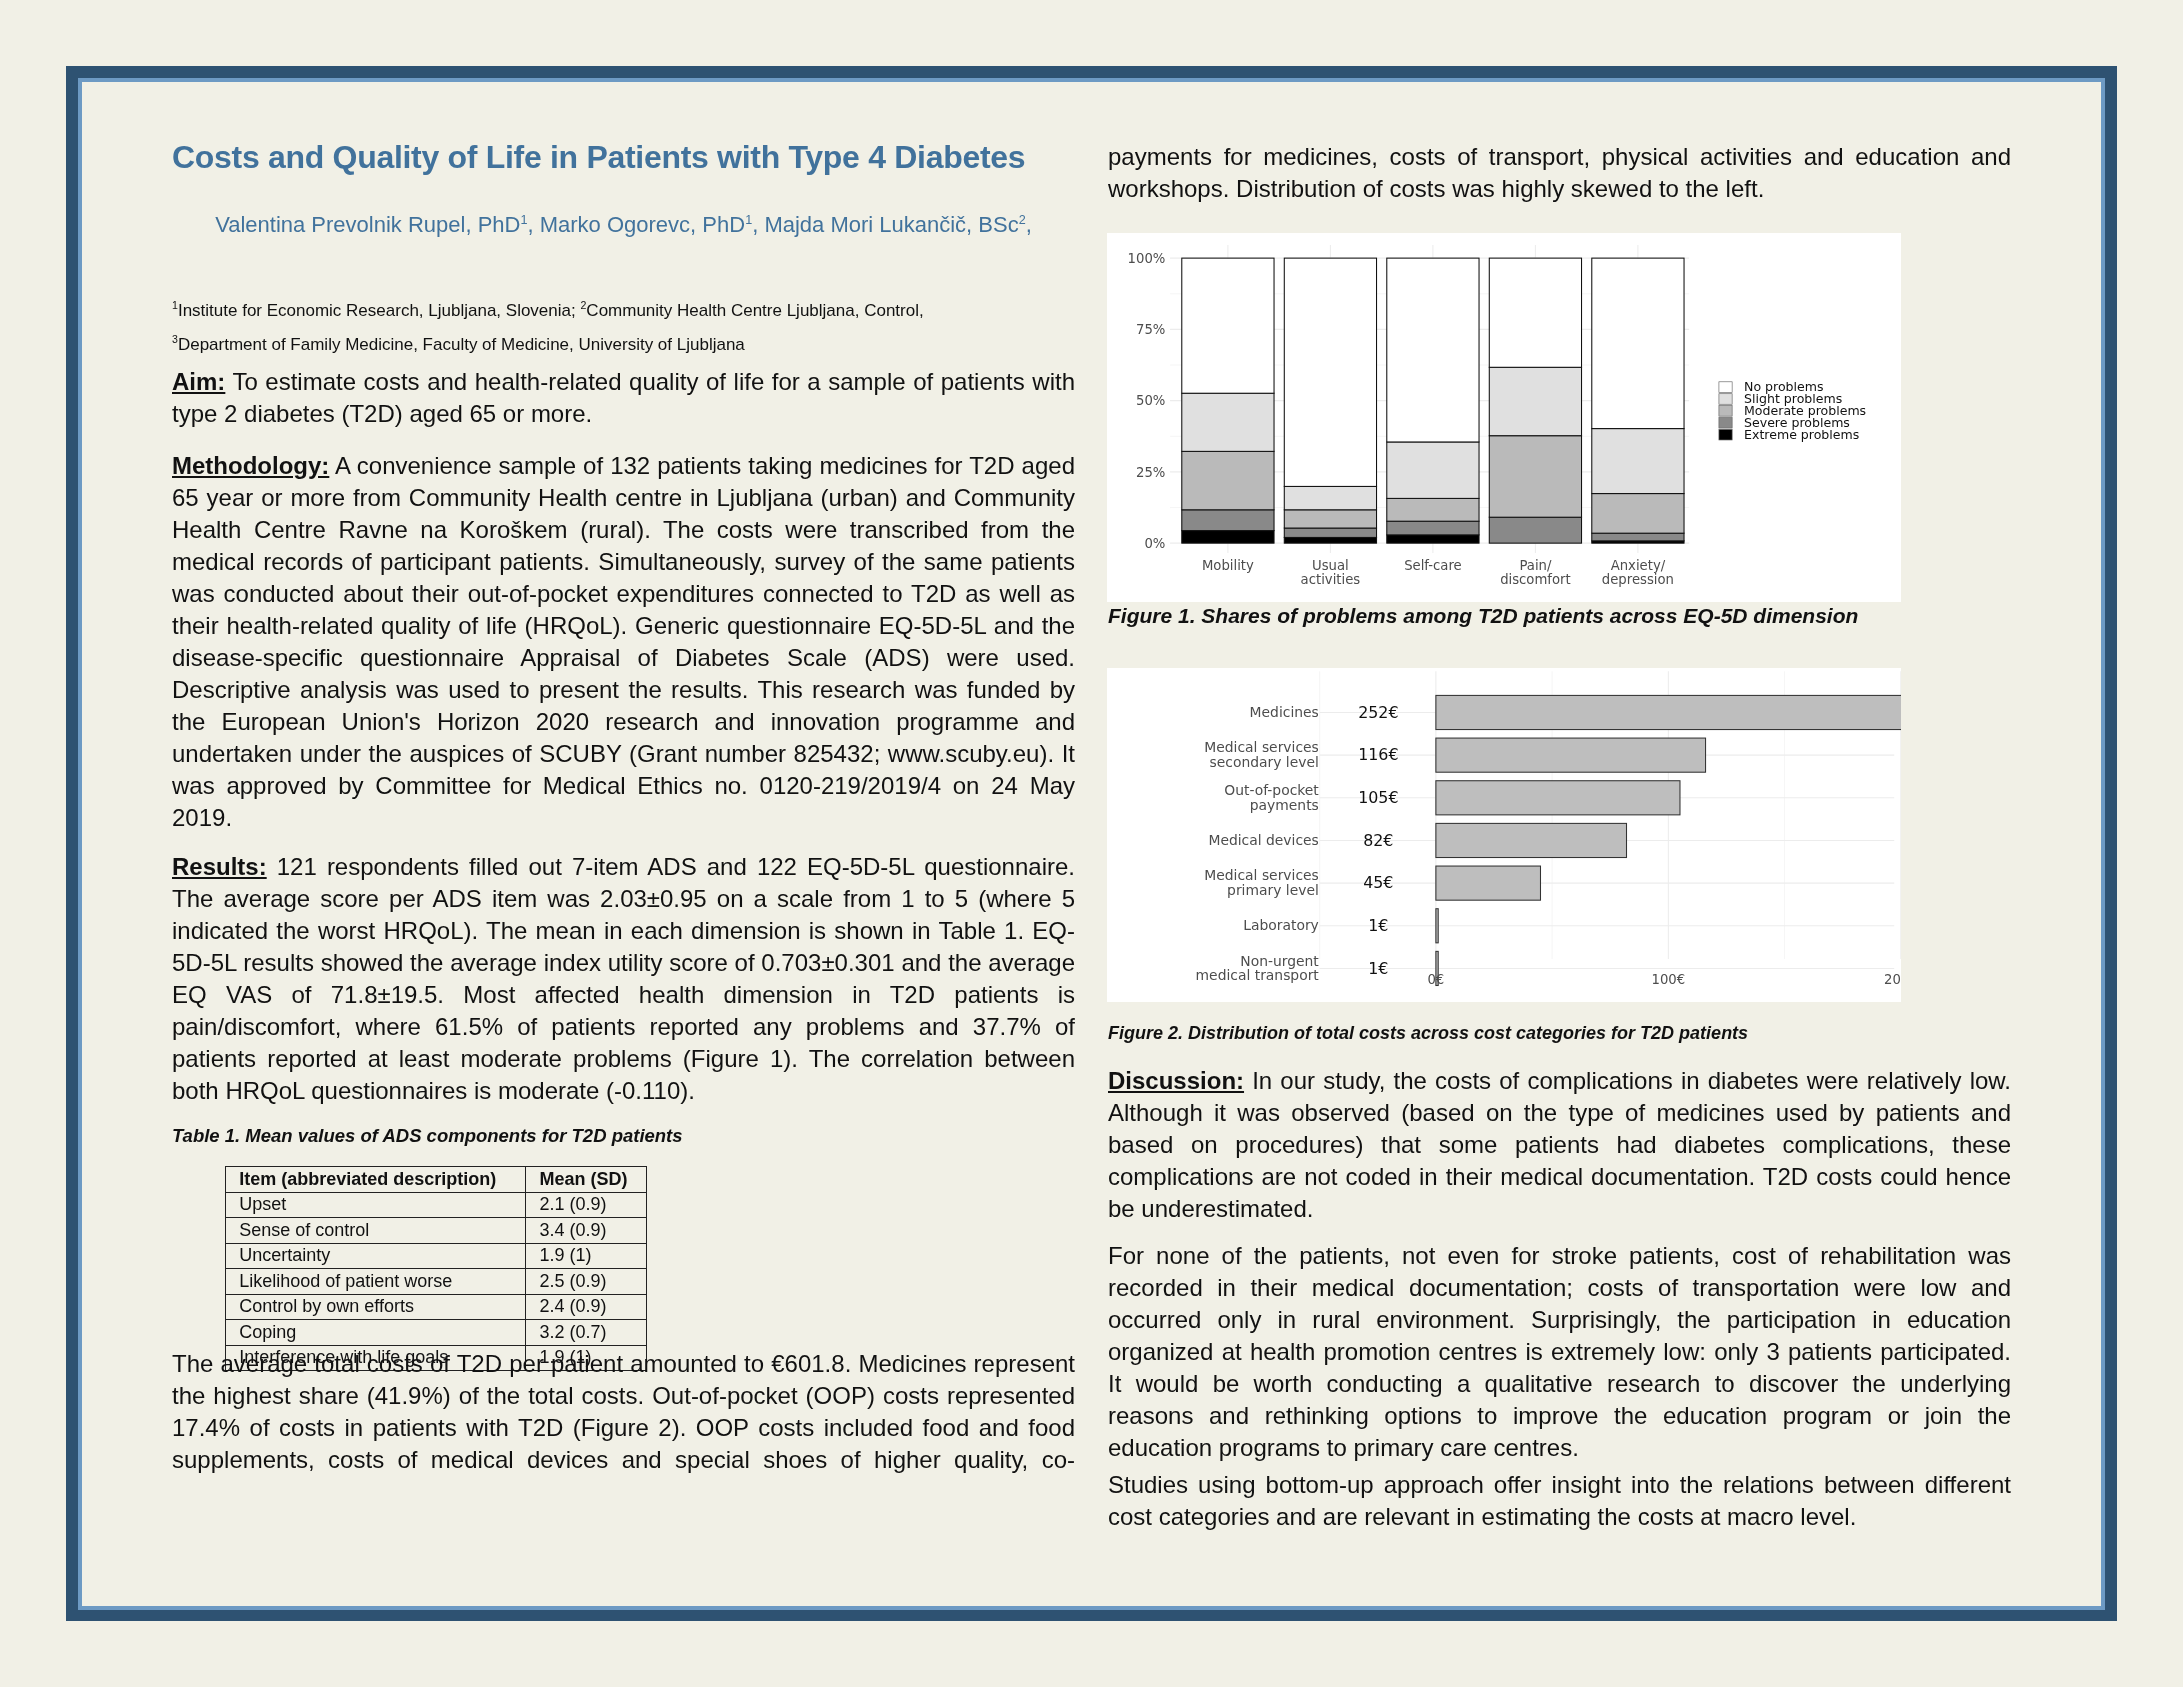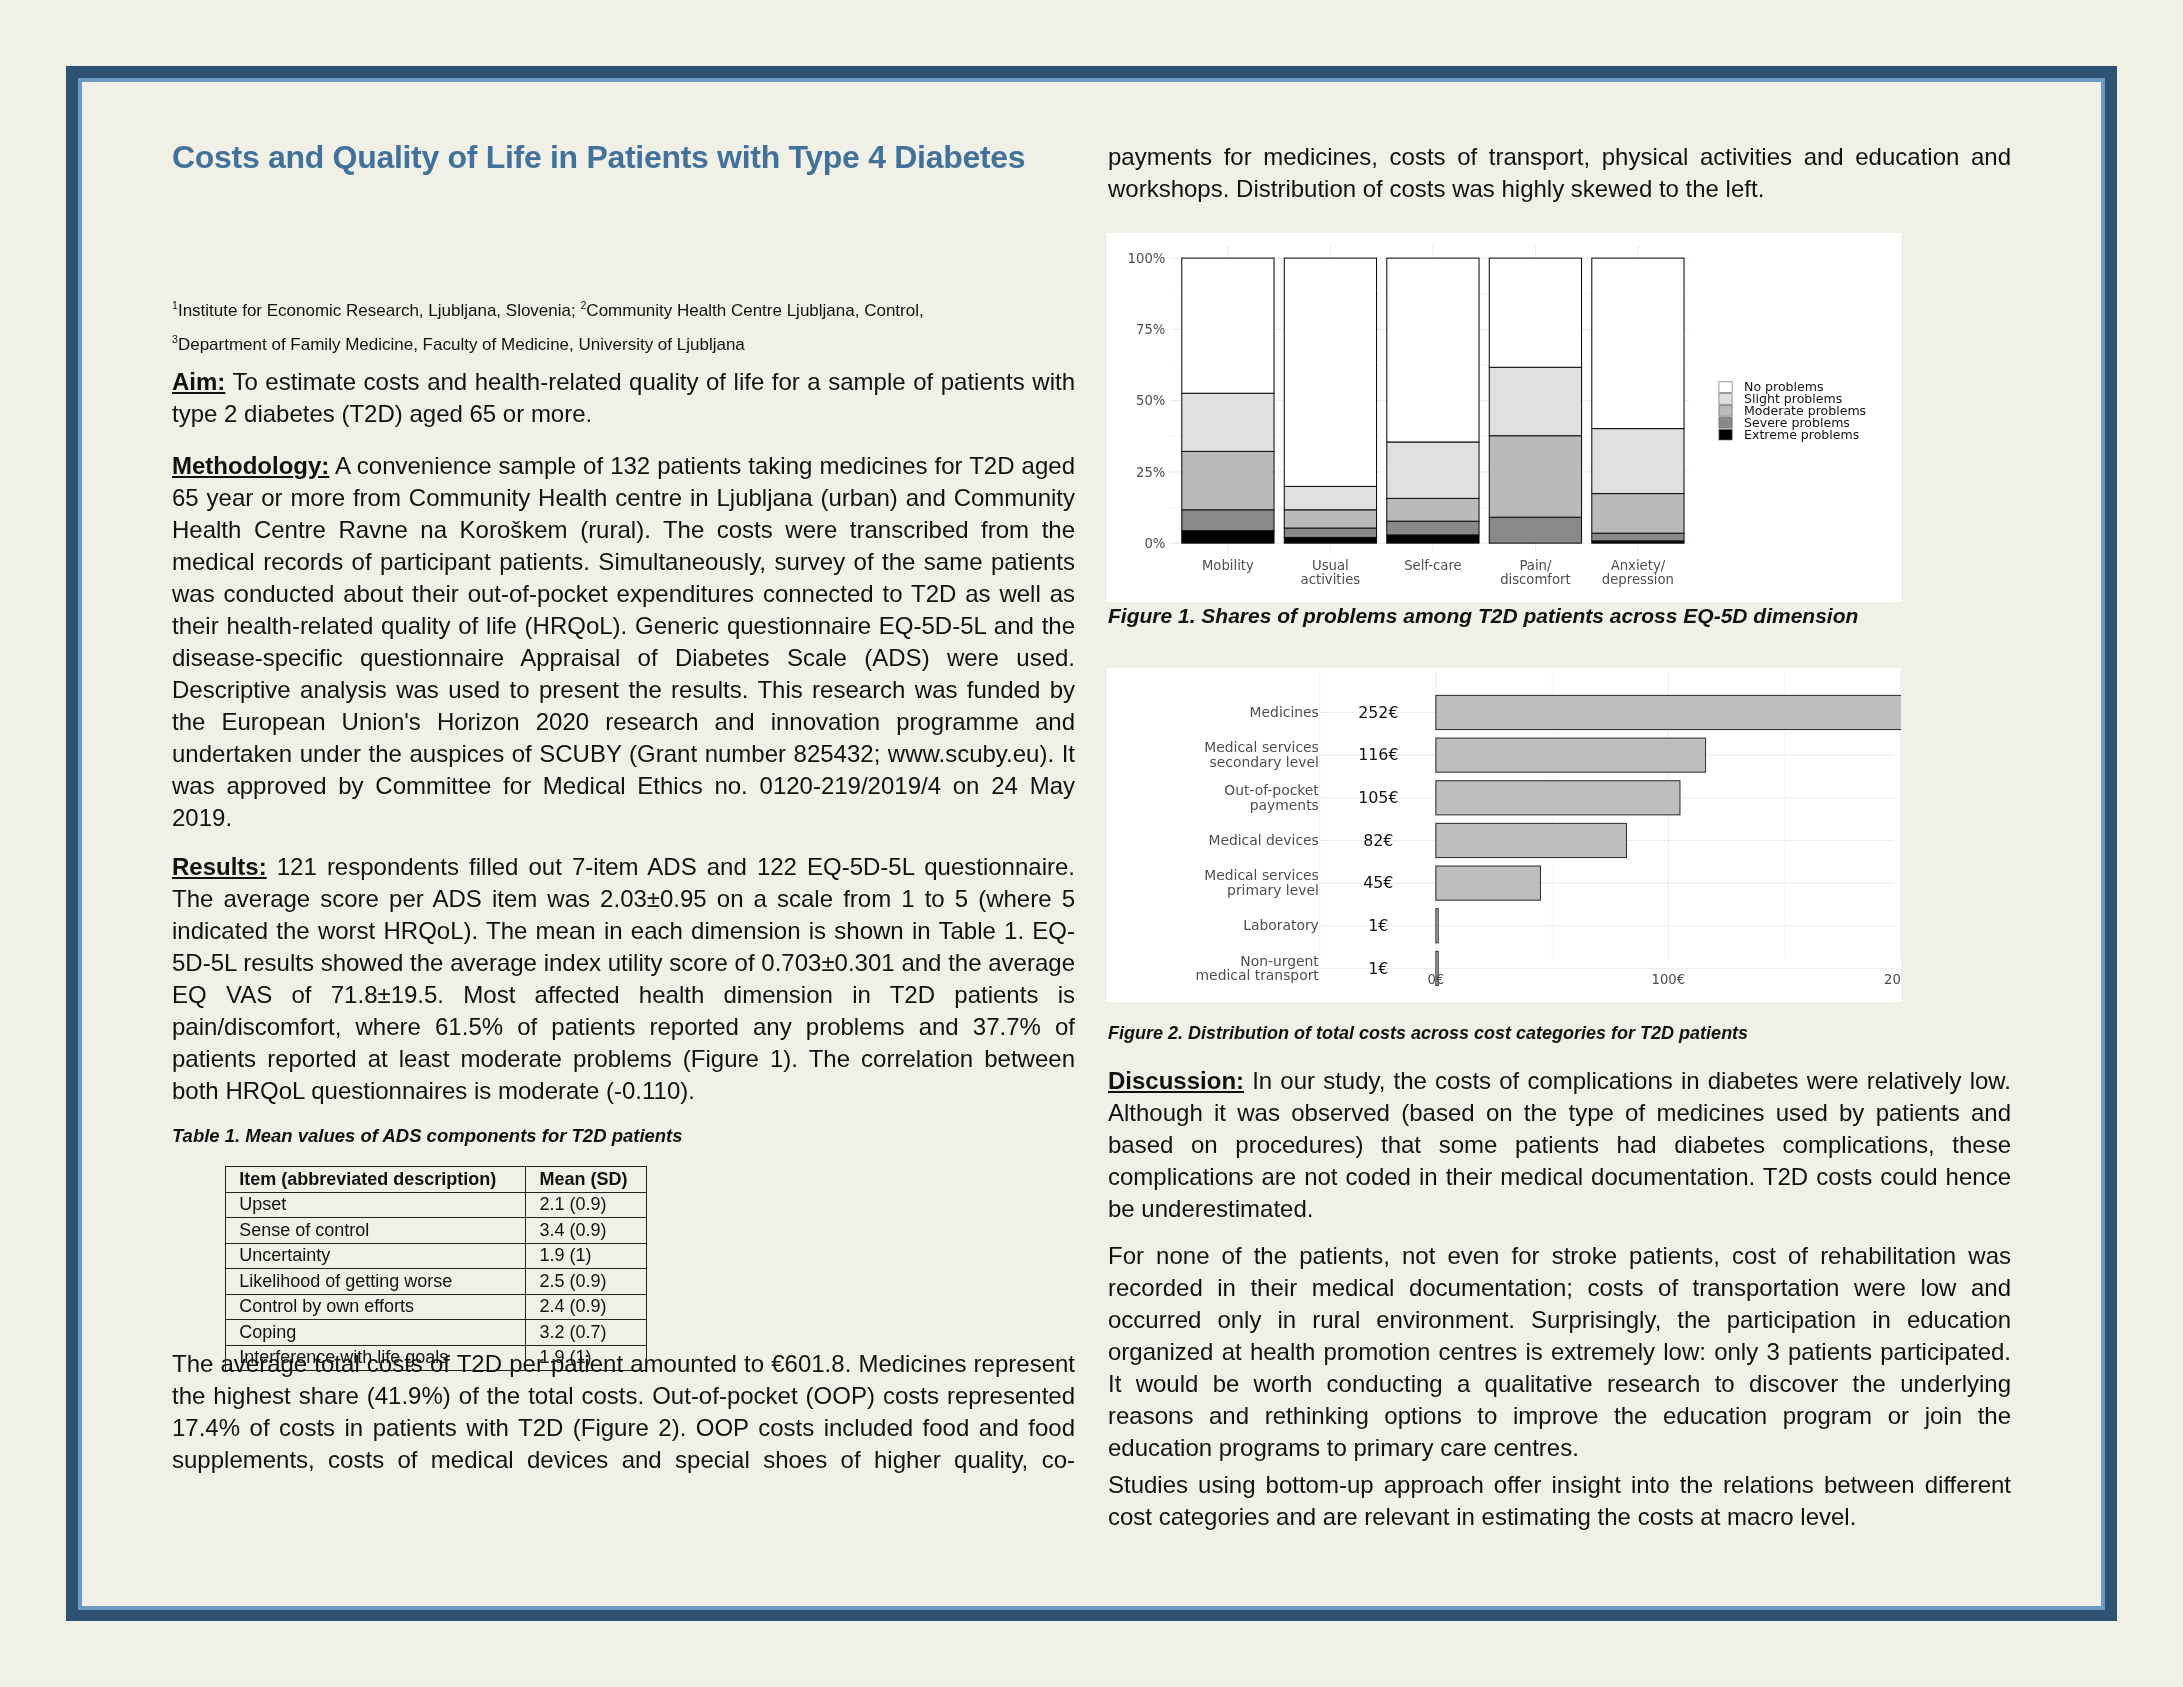--- a/index.html
+++ b/index.html
@@ -39,20 +39,23 @@
 </style>
 </head>
 <body>
 
 <div class="frame-outer"></div>
 <div class="frame-inner"></div>
 <div class="canvas"></div>
 
 <div class="title">Costs and Quality of Life in Patients with Type 4 Diabetes</div>
 <div class="authors">
+  <div>
+    <span><span>Valentina Prevolnik Rupel, PhD</span><sup>1</sup><span>, </span></span><span><span>Marko Ogorevc, PhD</span><sup>1</sup><span>, </span></span><span><span>Majda Mori Lukančič, BSc</span><sup>2</sup><span>,</span></span>
+  </div>
 </div>
 <div class="affil">
   <sup>1</sup><span>Institute for Economic Research, Ljubljana, Slovenia; </span><sup>2</sup><span>Community Health Centre Ljubljana, Control, </span><br><sup>3</sup><span>Department of Family Medicine, Faculty of Medicine, University of Ljubljana</span>
 </div>
 
 <div class="sec left" style="top:366px;">
   <p class="body"><span class="hdr">Aim:</span><span> To estimate costs and health-related quality of life for a sample of patients with type 2 diabetes (T2D) aged 65 or more.</span></p>
 </div>
 <div class="sec left" style="top:450px;">
   <p class="body"><span class="hdr">Methodology:</span><span> A convenience sample of 132 patients taking medicines for T2D aged 65 year or more from Community Health centre in Ljubljana (urban) and Community Health Centre Ravne na Koroškem (rural). The costs were transcribed from the medical records of participant patients. Simultaneously, survey of the same patients was conducted about their out-of-pocket expenditures connected to T2D as well as their health-related quality of life (HRQoL). Generic questionnaire EQ-5D-5L and the disease-specific questionnaire Appraisal of Diabetes Scale (ADS) were used. Descriptive analysis was used to present the results. This research was funded by the European Union's Horizon 2020 research and innovation programme and undertaken under the auspices of SCUBY (Grant number 825432; www.scuby.eu). It was approved by Committee for Medical Ethics no. 0120-219/2019/4 on 24 May 2019.</span></p>
@@ -76,21 +79,21 @@
       </tr>
     <tr>
         <td class="c1">Sense of control</td>
         <td class="c2">3.4 (0.9)</td>
       </tr>
     <tr>
         <td class="c1">Uncertainty</td>
         <td class="c2">1.9 (1)</td>
       </tr>
     <tr>
-        <td class="c1">Likelihood of getting worse</td>
+        <td class="c1">Likelihood of patient worse</td>
         <td class="c2">2.5 (0.9)</td>
       </tr>
     <tr>
         <td class="c1">Control by own efforts</td>
         <td class="c2">2.4 (0.9)</td>
       </tr>
     <tr>
         <td class="c1">Coping</td>
         <td class="c2">3.2 (0.7)</td>
       </tr>

